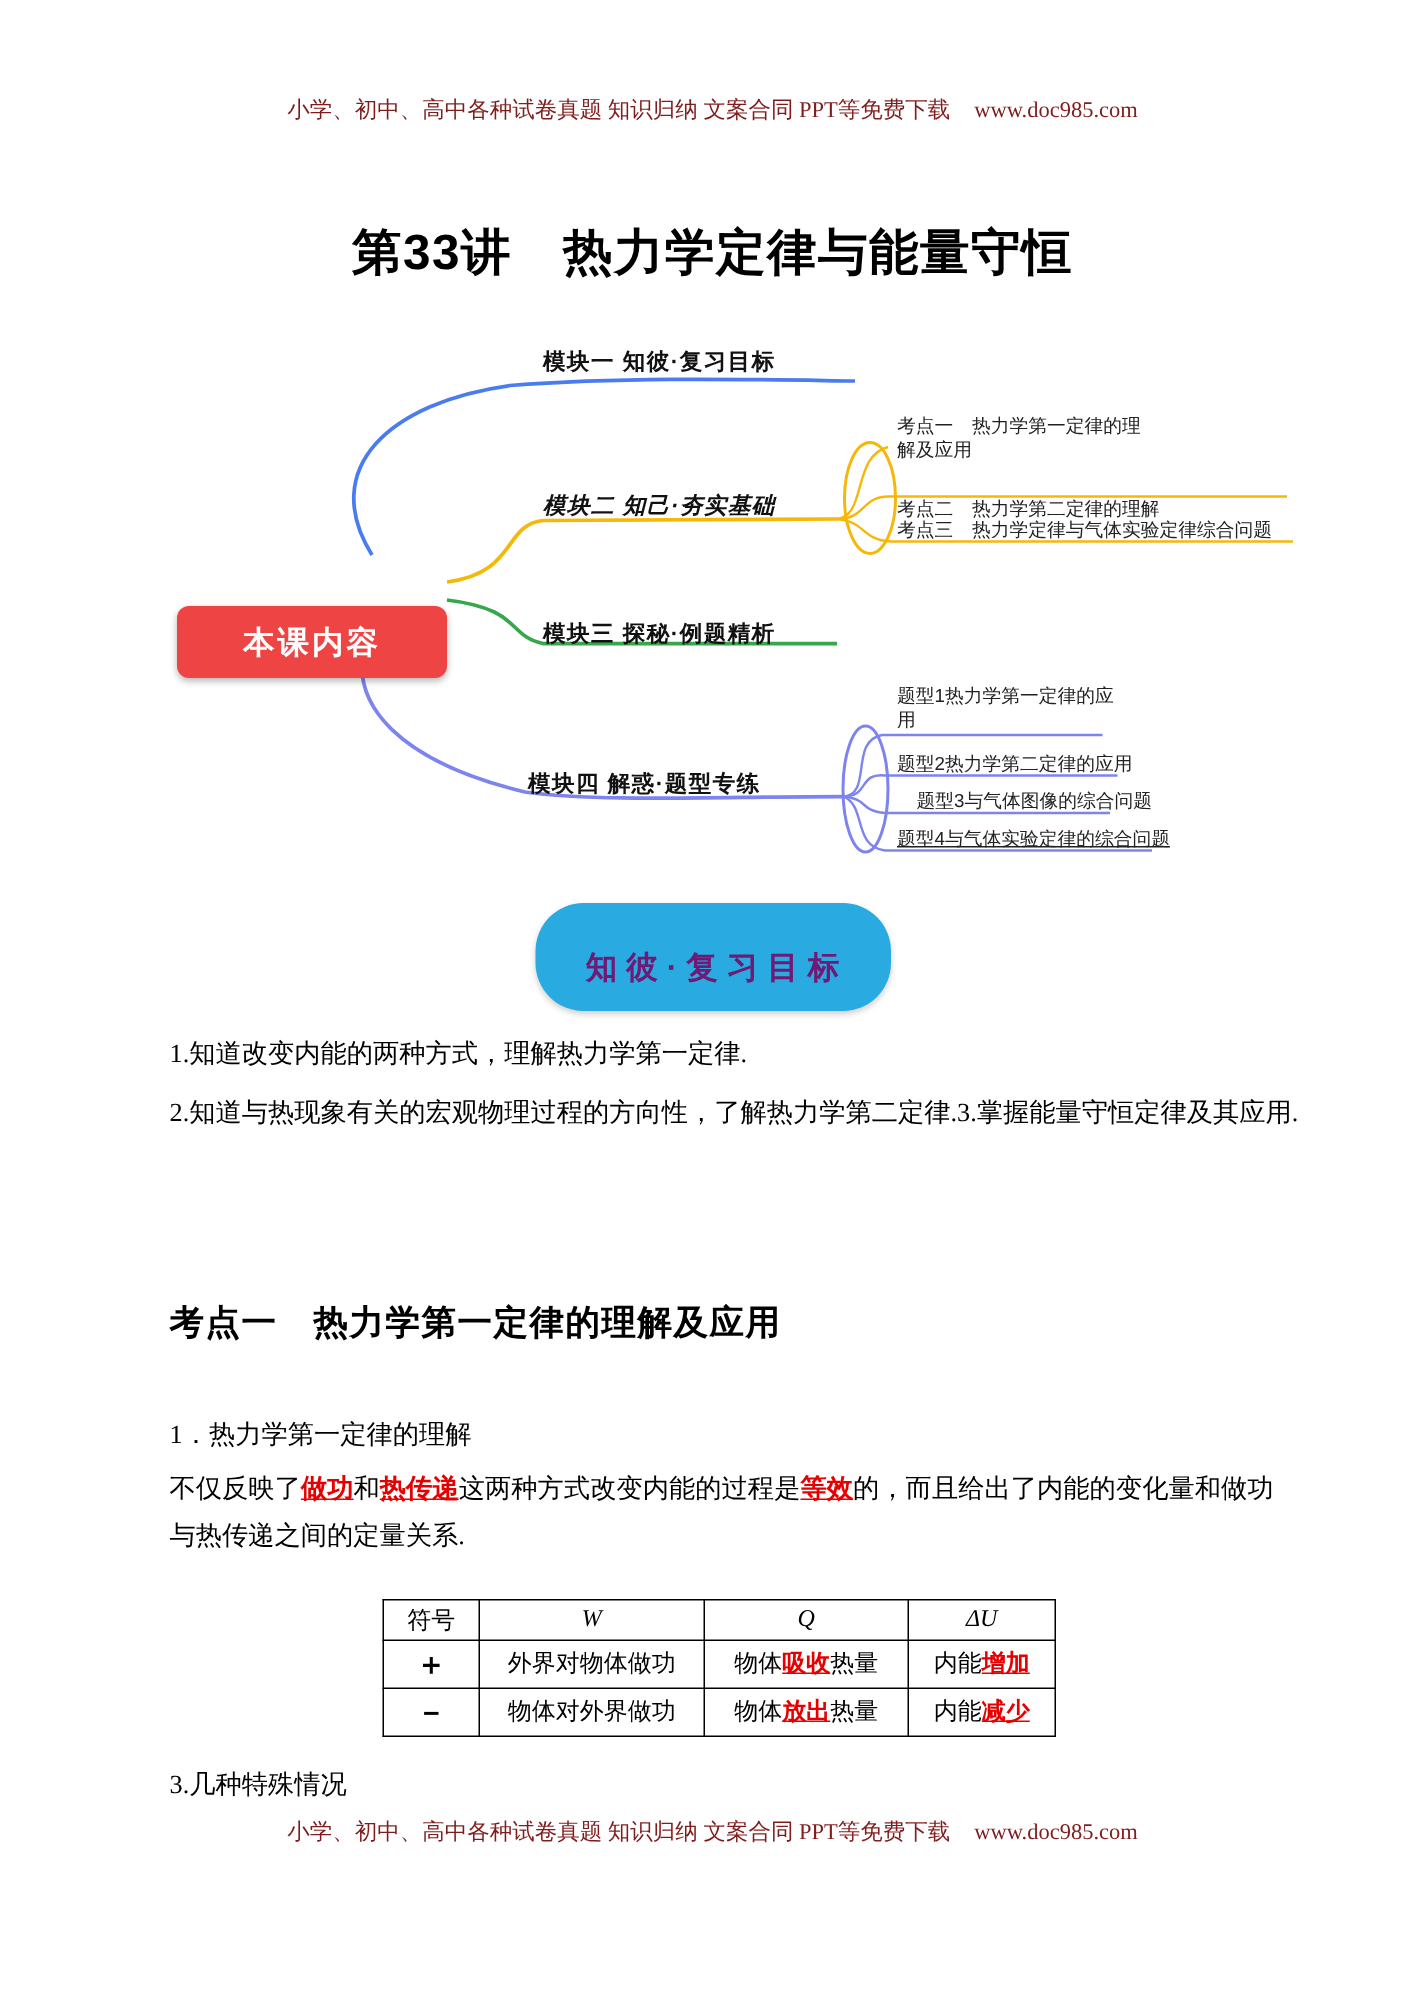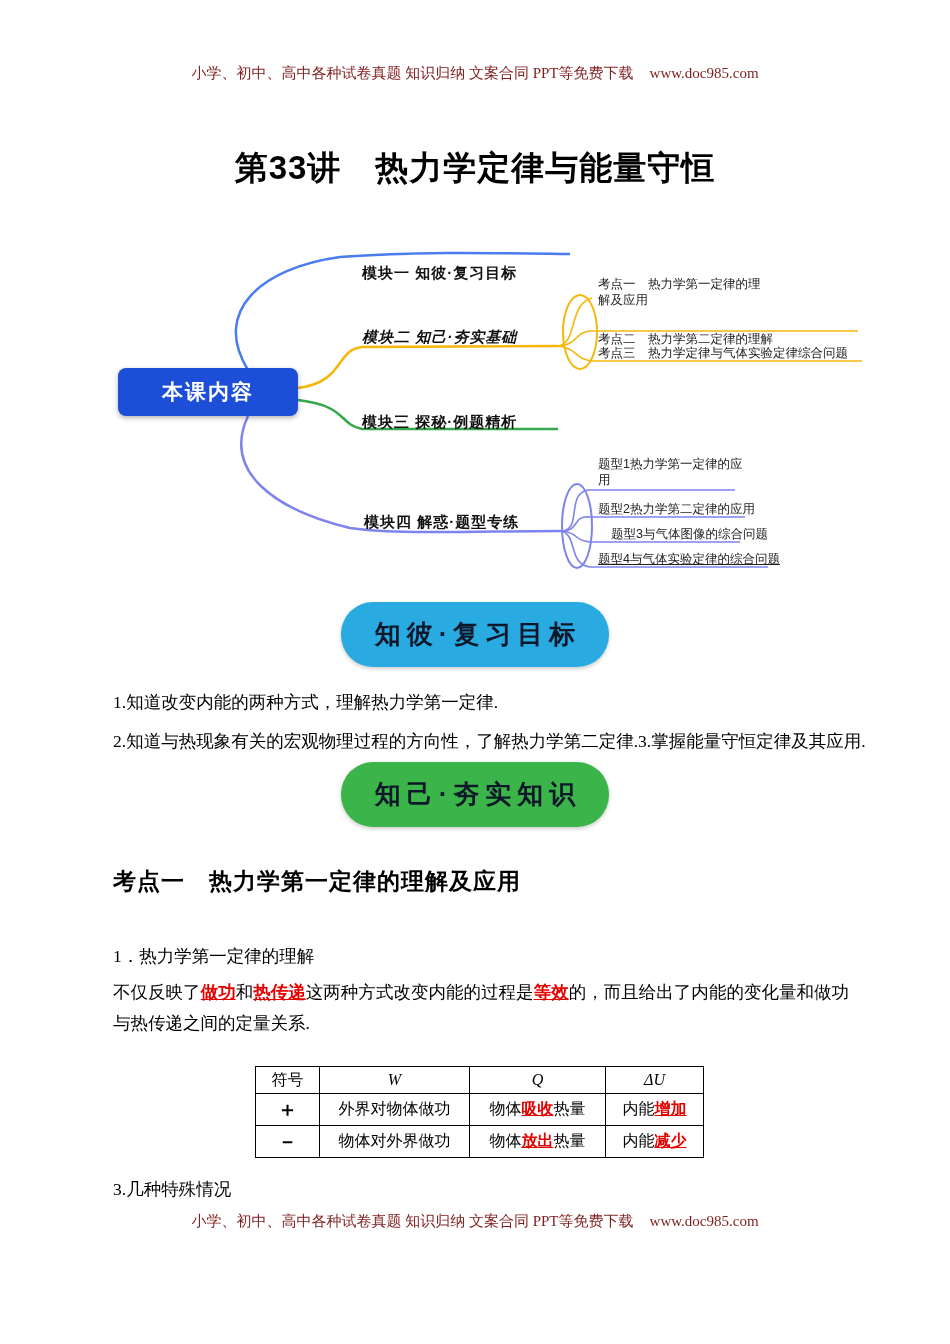--- a/index.html
+++ b/index.html
@@ -24,44 +24,44 @@
   .root-box {
     position:absolute; left:18px; top:158px; width:180px; height:48px; border-radius:8px;
     color:#fff; font-family:"Liberation Sans", sans-serif; font-weight:bold; font-size:21px;
     display:flex; align-items:center; justify-content:center; letter-spacing:2px;
     box-shadow:0 2px 5px rgba(0,0,0,.3);
   }
   .branch {
     position:absolute; font-family:"Liberation Sans", sans-serif; font-weight:bold;
     font-size:15px; color:#111; letter-spacing:1px; white-space:nowrap;
   }
-  .b1 { left:262px; top:22px;margin-top:32px; }
+  .b1 { left:262px; top:22px; }
   .b2 { left:262px; top:118px;font-style:italic; }
   .b3 { left:262px; top:203px; }
-  .b4 { left:264px; top:303px; }
+  .b4 { left:252px; top:303px; }
   .leaf {
     position:absolute; font-family:"Liberation Sans", sans-serif; font-size:12.5px;
     color:#222; line-height:16px;
   }
   .k1 { left:498px; top:66px;  width:172px; }
   .k2 { left:498px; top:98px; white-space:nowrap;margin-top:23px; }
   .k3 { left:498px; top:135px; white-space:nowrap; }
   .t1 { left:498px; top:246px; width:146px; }
   .t2 { left:498px; top:291px; white-space:nowrap; }
   .t3 { left:498px; top:316px; white-space:nowrap;margin-left:13px; }
   .t4 { left:498px; top:341px; white-space:nowrap;text-decoration:underline; }
 
   
   .pill-row { position:absolute; width:100%; text-align:center; }
   .pill-row.pw1 { top:602px; }
   .pill-row.pw2 { top:762px; }
   .pill {
-    display:inline-block; color:#0f172a; font-family:"Liberation Sans", sans-serif;
-    font-weight:bold; font-size:26px; letter-spacing:6px;
-    padding:15px 28px 15px 34px; border-radius:32px;
+    display:inline-block; color:#701a75; font-family:"Liberation Sans", sans-serif;
+    font-weight:bold; font-size:21px; letter-spacing:6px;
+    padding:29px 28px 15px 34px; border-radius:32px;
     box-shadow:0 2px 4px rgba(0,0,0,.2);
   }
 
   
   .body { position:absolute; left:113px; font-size:17.5px; color:#000; }
   .p-goal1 { top:690px; }
   .p-goal2 { top:729px; }
   .heading2 {
     position:absolute; left:113px; top:866px;
     font-family:"Liberation Sans", sans-serif; font-size:23px; font-weight:bold; letter-spacing:1px;
@@ -108,21 +108,21 @@
       <path fill="none" stroke-width="2.5" d="M 198,190 C 248,196 238,214 262,219 L 458,219" stroke="#35a84c"></path>
 
       <path fill="none" stroke-width="2.5" d="M 148,206 C 122,262 175,300 250,318 C 300,325 380,321 462,321" stroke="#7d84ee"></path>
       <ellipse fill="none" stroke-width="2" cx="477" cy="316" rx="15" ry="42" stroke="#7d84ee"></ellipse>
       <path fill="none" stroke-width="1.6" d="M 462,321 C 482,320 466,284 488,280 L 635,280" stroke="#7d84ee"></path>
       <path fill="none" stroke-width="1.6" d="M 462,321 C 480,321 472,305 490,307 L 645,307" stroke="#7d84ee"></path>
       <path fill="none" stroke-width="1.6" d="M 462,321 C 480,323 472,330 490,332 L 640,332" stroke="#7d84ee"></path>
       <path fill="none" stroke-width="1.6" d="M 462,321 C 478,327 468,354 490,357 L 668,357" stroke="#7d84ee"></path>
     </svg>
 
-    <div class="root-box" style="background: #1d4ed8;">本课内容</div>
+    <div class="root-box" style="background: #ef4444; margin-top: 36px;">本课内容</div>
 
     <div class="branch b1">模块一 知彼·复习目标</div>
     <div class="branch b2">模块二 知己·夯实基础</div>
     <div class="branch b3">模块三 探秘·例题精析</div>
     <div class="branch b4">模块四 解惑·题型专练</div>
 
     <div class="leaf k1">考点一　热力学第一定律的理解及应用</div>
     <div class="leaf k2">考点二　热力学第二定律的理解</div>
     <div class="leaf k3">考点三　热力学定律与气体实验定律综合问题</div>
 
@@ -132,23 +132,20 @@
     <div class="leaf t4">题型4与气体实验定律的综合问题</div>
   </div>
 
   <div class="pill-row pw1">
     <div class="pill" style="background: rgb(41, 170, 225);">知彼·复习目标</div>
   </div>
 
   <p class="body p-goal1">1.知道改变内能的两种方式，理解热力学第一定律.</p>
   <p class="body p-goal2">2.知道与热现象有关的宏观物理过程的方向性，了解热力学第二定律.3.掌握能量守恒定律及其应用.</p>
 
-  <div class="pill-row pw2">
-    <div class="pill" style="background: rgb(59, 181, 74);">知己·夯实知识</div>
-  </div>
 
   <h2 class="heading2">考点一　热力学第一定律的理解及应用</h2>
 
   <p class="body p-pt1">1．热力学第一定律的理解</p>
   <p class="body p-para"><span>不仅反映了</span><span class="hl">做功</span><span>和</span><span class="hl">热传递</span><span>这两种方式改变内能的过程是</span><span class="hl">等效</span><span>的，而且给出了内能的变化量和做功与热传递之间的定量关系.</span></p>
 
   <table class="sign-table">
     <colgroup>
       <col class="col-sign">
         <col class="col-w">

